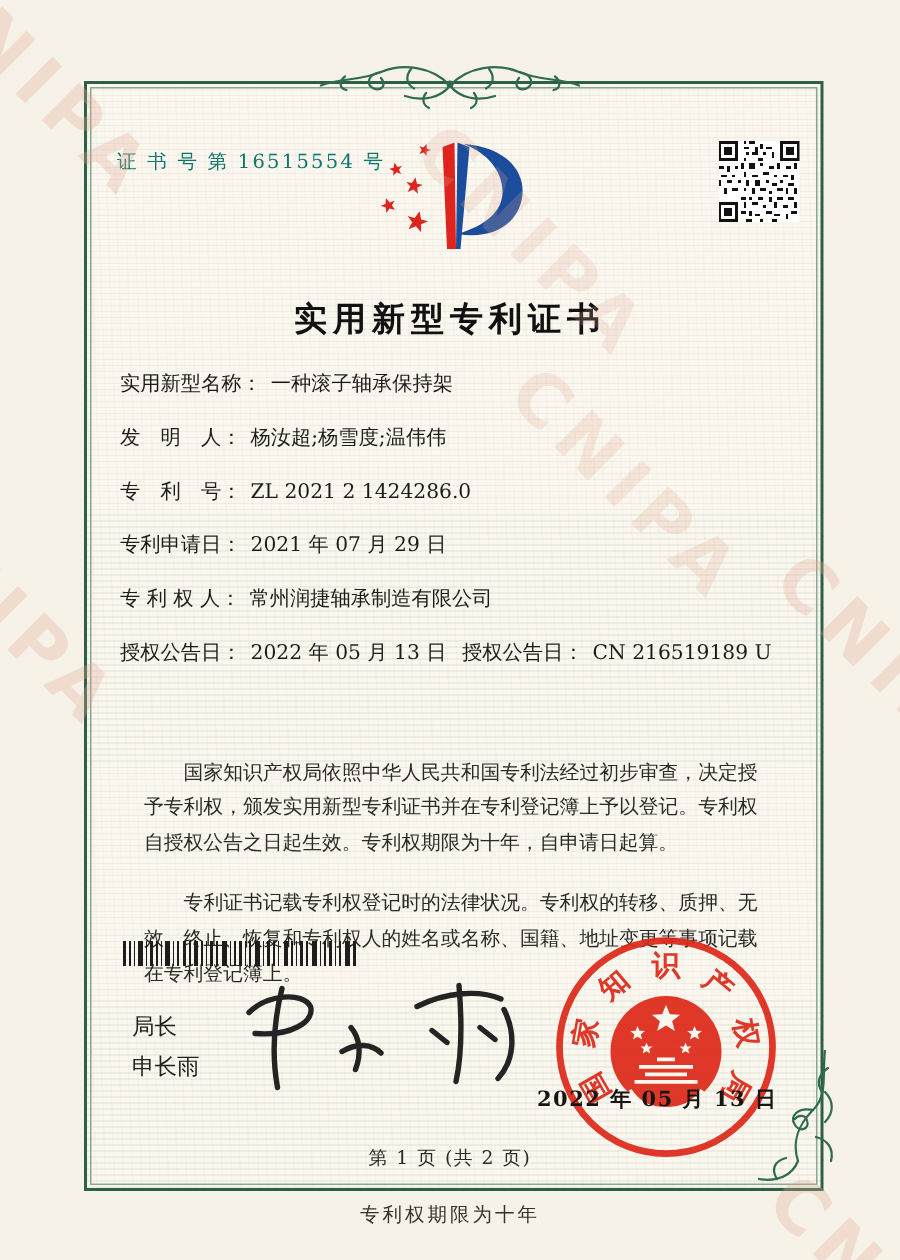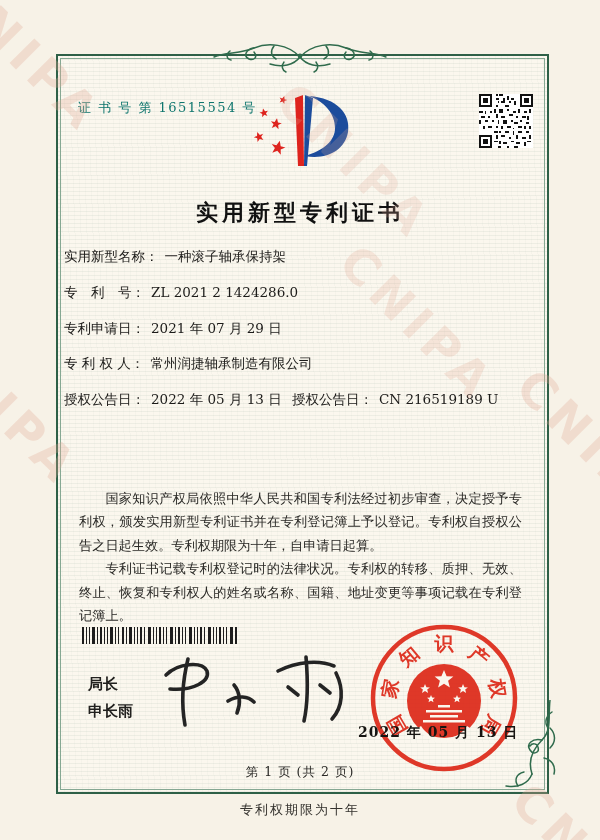--- a/index.html
+++ b/index.html
@@ -32,33 +32,33 @@
 
   .content{position:absolute;left:0;top:0;width:600px;height:840px;z-index:5;}
 
   .cert-no{position:absolute;left:78px;top:99px;font-size:13px;letter-spacing:1.5px;color:#0f766e;}
   .logo{position:absolute;left:249px;top:90px;}
   .qr{position:absolute;left:479px;top:94px;}
 
   .title{position:absolute;left:0;top:174px;width:100%;text-align:center;
          font-size:22px;font-weight:bold;letter-spacing:4px;color:#111;margin-top:24px;}
 
-  .fields{position:absolute;left:64px;top:239px;font-size:13.5px;color:#1c1b19;}
+  .fields{position:absolute;left:80px;top:239px;font-size:13.5px;color:#1c1b19;}
   .frow{height:35.8px;line-height:35.8px;white-space:nowrap;}
   .fvalue{margin-left:6px;}
   .grant-first{display:inline-block;width:228px;}
 
   .paras{position:absolute;left:79px;top:487px;width:443px;font-size:13.2px;
          line-height:23.4px;color:#2a2926;text-align:justify;}
-  .paras p{margin:0;text-indent:2em;}
+  .paras p{margin:17px;text-indent:2em;}
 
   .barcode{position:absolute;left:82px;top:627px;width:157px;height:17px;}
 
   .signer{position:absolute;left:88px;top:671px;font-size:15px;line-height:27px;
-          font-weight:bold;color:#22211f;font-family:"DejaVu Sans","Liberation Sans",sans-serif;}
+          font-weight:normal;color:#22211f;font-family:"DejaVu Sans","Liberation Sans",sans-serif;}
   .signature{position:absolute;left:150px;top:645px;}
 
   .seal{position:absolute;left:368px;top:622px;opacity:.93;}
   .seal-date{position:absolute;left:358px;top:724px;font-size:14px;font-weight:600;
              letter-spacing:1px;color:#161512;z-index:7;}
 
   .page-num{position:absolute;left:0;top:764px;width:100%;text-align:center;
             font-size:12.5px;color:#2a2926;letter-spacing:1px;}
   .cont-note{position:absolute;left:0;top:801px;width:100%;text-align:center;
              font-size:13px;color:#34322e;letter-spacing:2px;}
@@ -160,20 +160,23 @@
       </svg>
     </div>
 
     <div class="title">实用新型专利证书</div>
 
     <div class="fields">
       <div class="frow">
         <span class="flabel">实用新型名称：</span><span class="fvalue">一种滚子轴承保持架</span>
       </div>
       <div class="frow">
+        <span class="flabel">发　明　人：</span><span class="fvalue">杨汝超;杨雪度;温伟伟</span>
+      </div>
+      <div class="frow">
         <span class="flabel">专　利　号：</span><span class="fvalue">ZL 2021 2 1424286.0</span>
       </div>
       <div class="frow">
         <span class="flabel">专利申请日：</span><span class="fvalue">2021 年 07 月 29 日</span>
       </div>
       <div class="frow">
         <span class="flabel">专 利 权 人：</span><span class="fvalue">常州润捷轴承制造有限公司</span>
       </div>
       <div class="frow">
         <span class="grant-first"><span>授权公告日：</span><span class="fvalue">2022 年 05 月 13 日</span></span><span>授权公告日：</span><span class="fvalue">CN 216519189 U</span>

